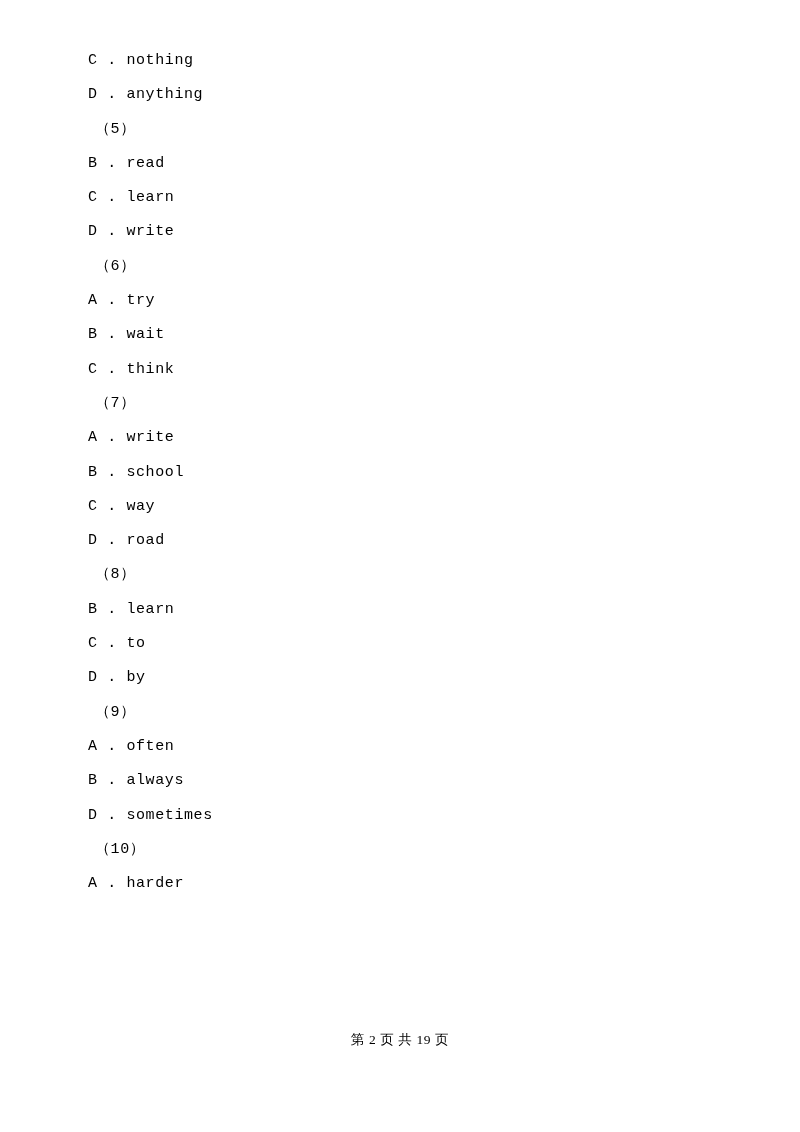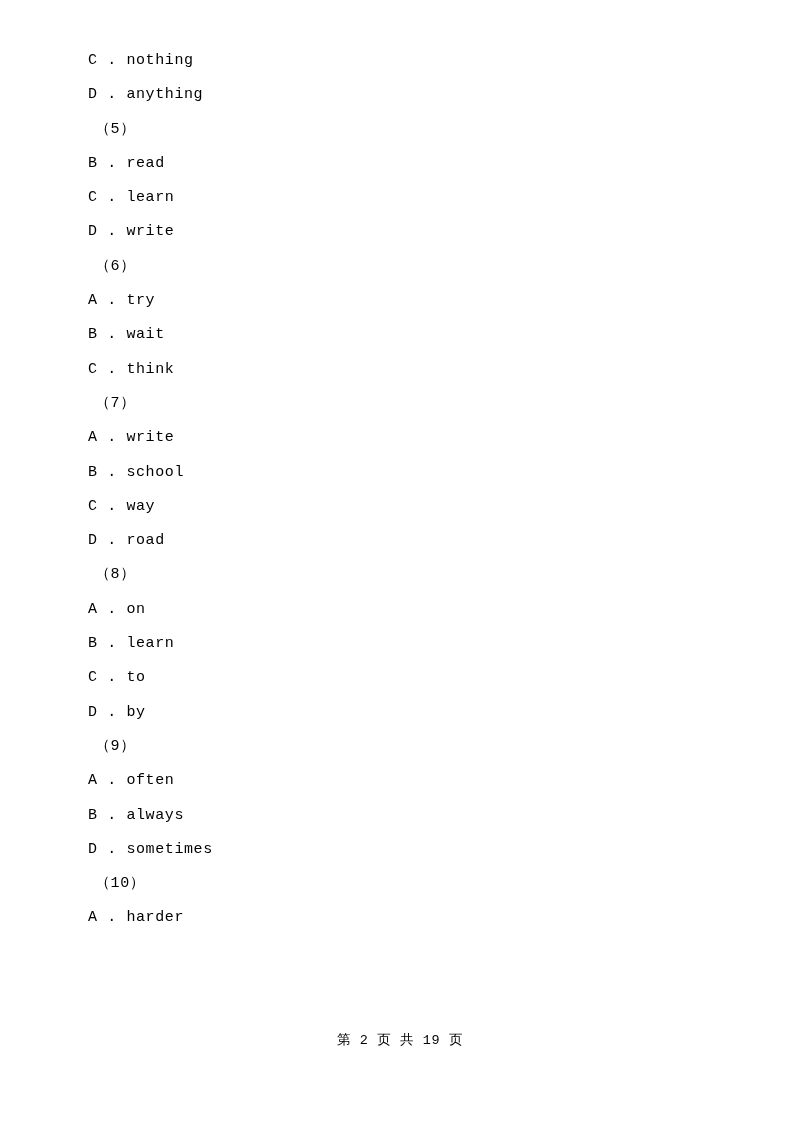--- a/index.html
+++ b/index.html
@@ -42,20 +42,21 @@
   .footer {
     position: absolute;
     left: 0;
     top: 1031px;
     width: 800px;
     text-align: center;
     font-size: 13.5px;
     letter-spacing: 0.6px;
     color: #000000;
     white-space: pre;
+    font-family: Liberation Serif, serif;
   }
 </style>
 </head>
 <body>
 
 <div class="page">
   <div class="content">
     <div class="line">C . nothing</div>
     <div class="line">D . anything</div>
     <div class="line group">（5）</div>
@@ -65,21 +66,20 @@
     <div class="line group">（6）</div>
     <div class="line">A . try</div>
     <div class="line">B . wait</div>
     <div class="line">C . think</div>
     <div class="line group">（7）</div>
     <div class="line">A . write</div>
     <div class="line">B . school</div>
     <div class="line">C . way</div>
     <div class="line">D . road</div>
     <div class="line group">（8）</div>
-    <div class="line">A . on</div>
     <div class="line">B . learn</div>
     <div class="line">C . to</div>
     <div class="line">D . by</div>
     <div class="line group">（9）</div>
     <div class="line">A . often</div>
     <div class="line">B . always</div>
     <div class="line">D . sometimes</div>
     <div class="line group">（10）</div>
     <div class="line">A . harder</div>
   </div>

